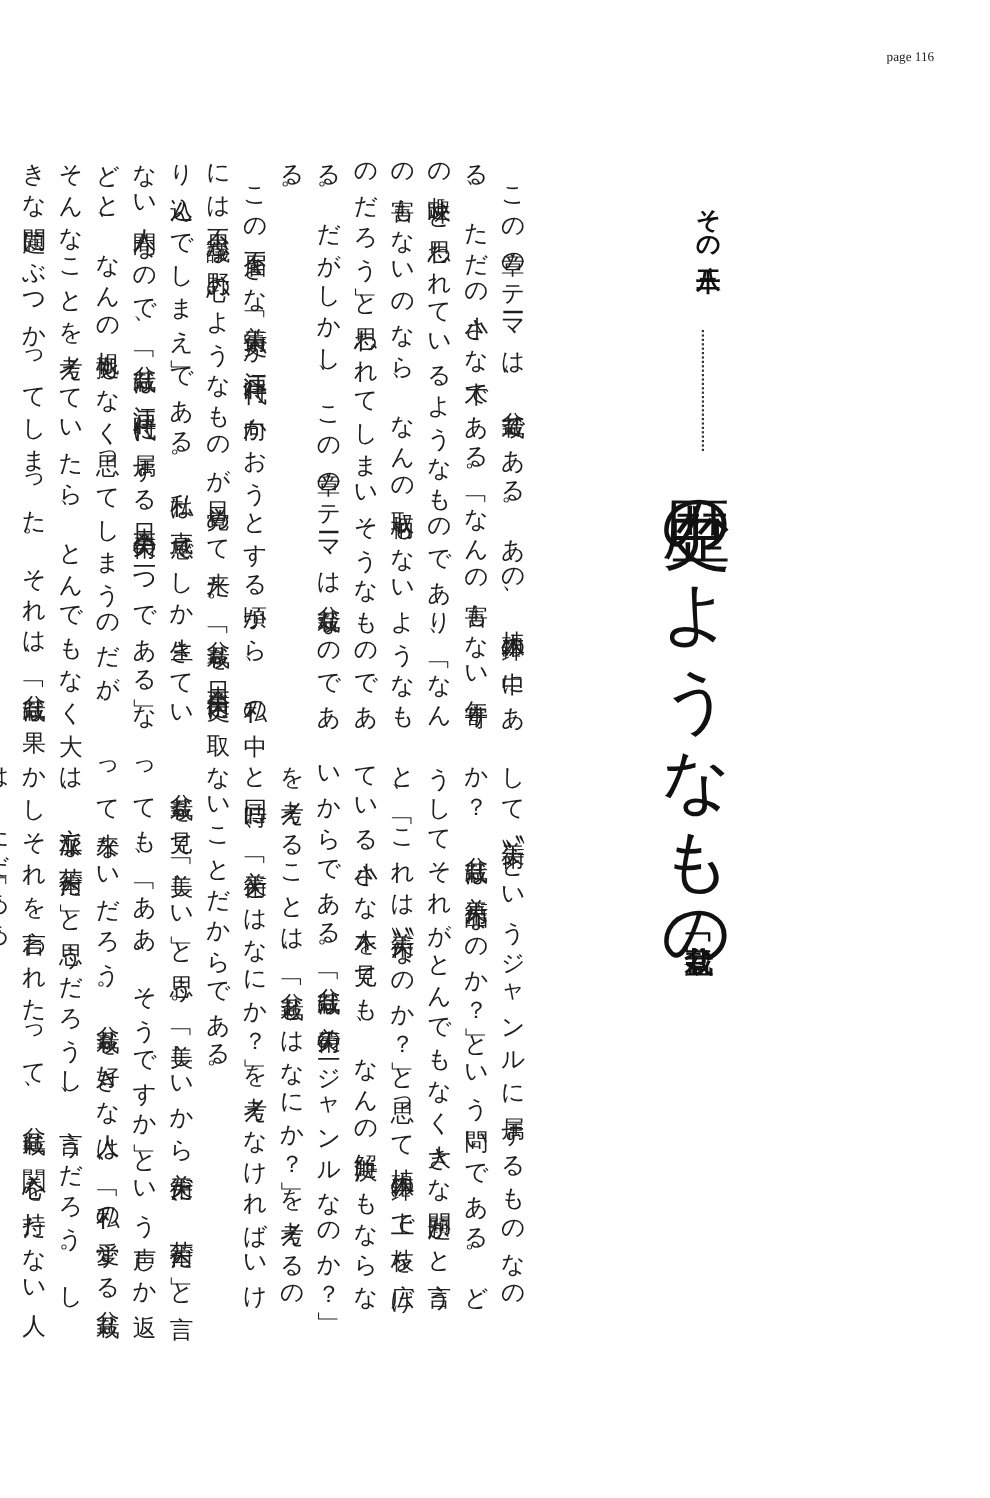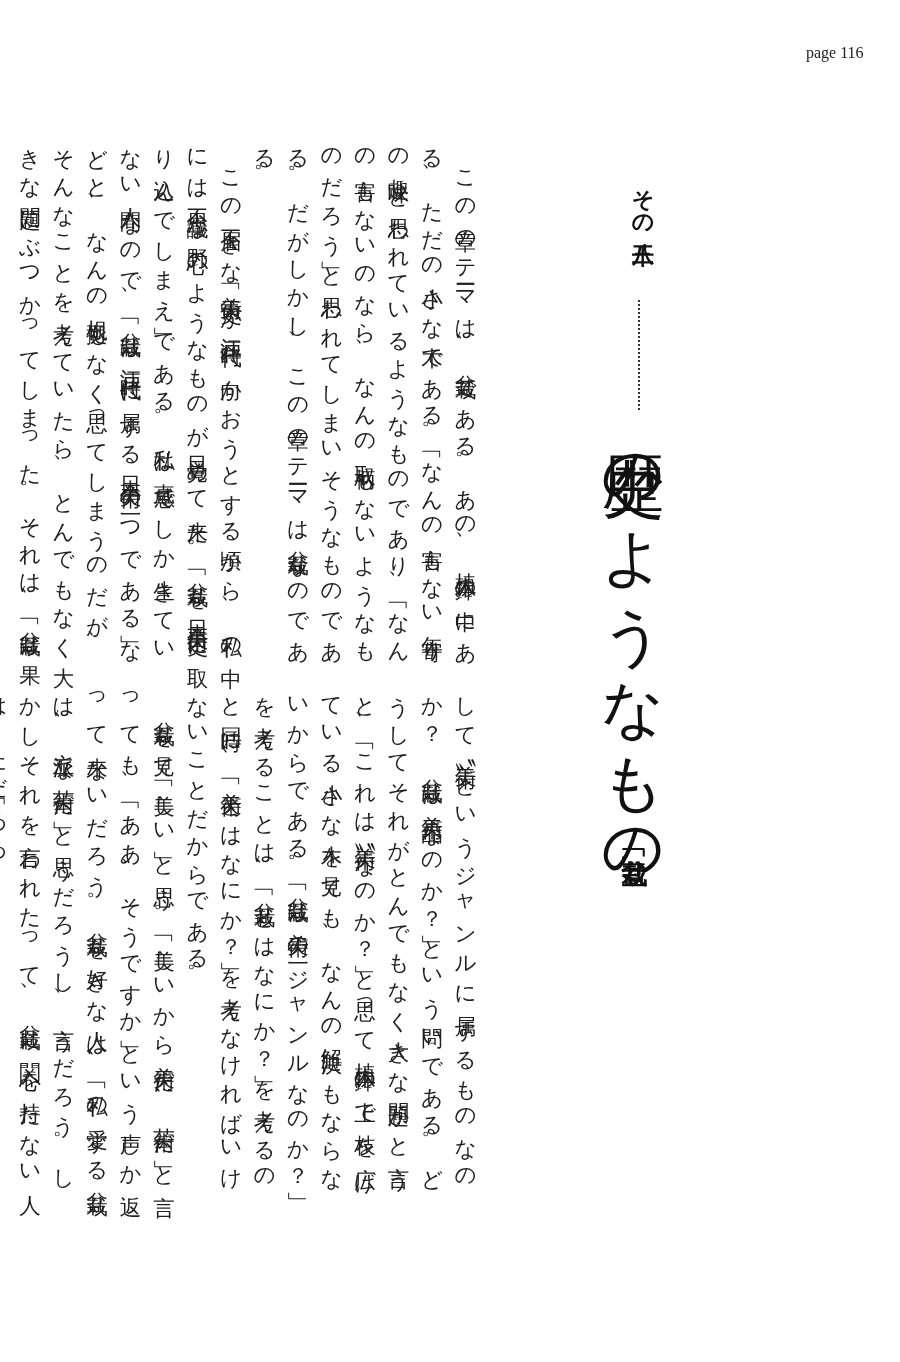--- a/index.html
+++ b/index.html
@@ -1,19 +1,19 @@
 <!DOCTYPE html>
 <html><head>
 <meta charset="utf-8">
 <style>
   html, body { margin: 0; padding: 0; background: #ffffff; }
   body { width: 900px; height: 1362px; position: relative; overflow: hidden; color: #1a1a1a; }
   .page-number {
     position: absolute; top: 44px; left: 806px; width: 70px;
-    font-family: "Liberation Serif", serif; font-size: 16px; color: #222;
+    font-family: "Liberation Serif", serif; font-size: 12px; color: #222;
   }
   .title-block {
     position: absolute; top: 160px; left: 590px; width: 100px; height: 720px;
   }
   .chapter-no {
     position: absolute; top: 14px; left: 38px;
     writing-mode: vertical-rl; font-family: "DejaVu Sans", sans-serif;
     font-weight: bold; font-size: 22px; letter-spacing: 1px; color: #111;
   }
   .leader {

